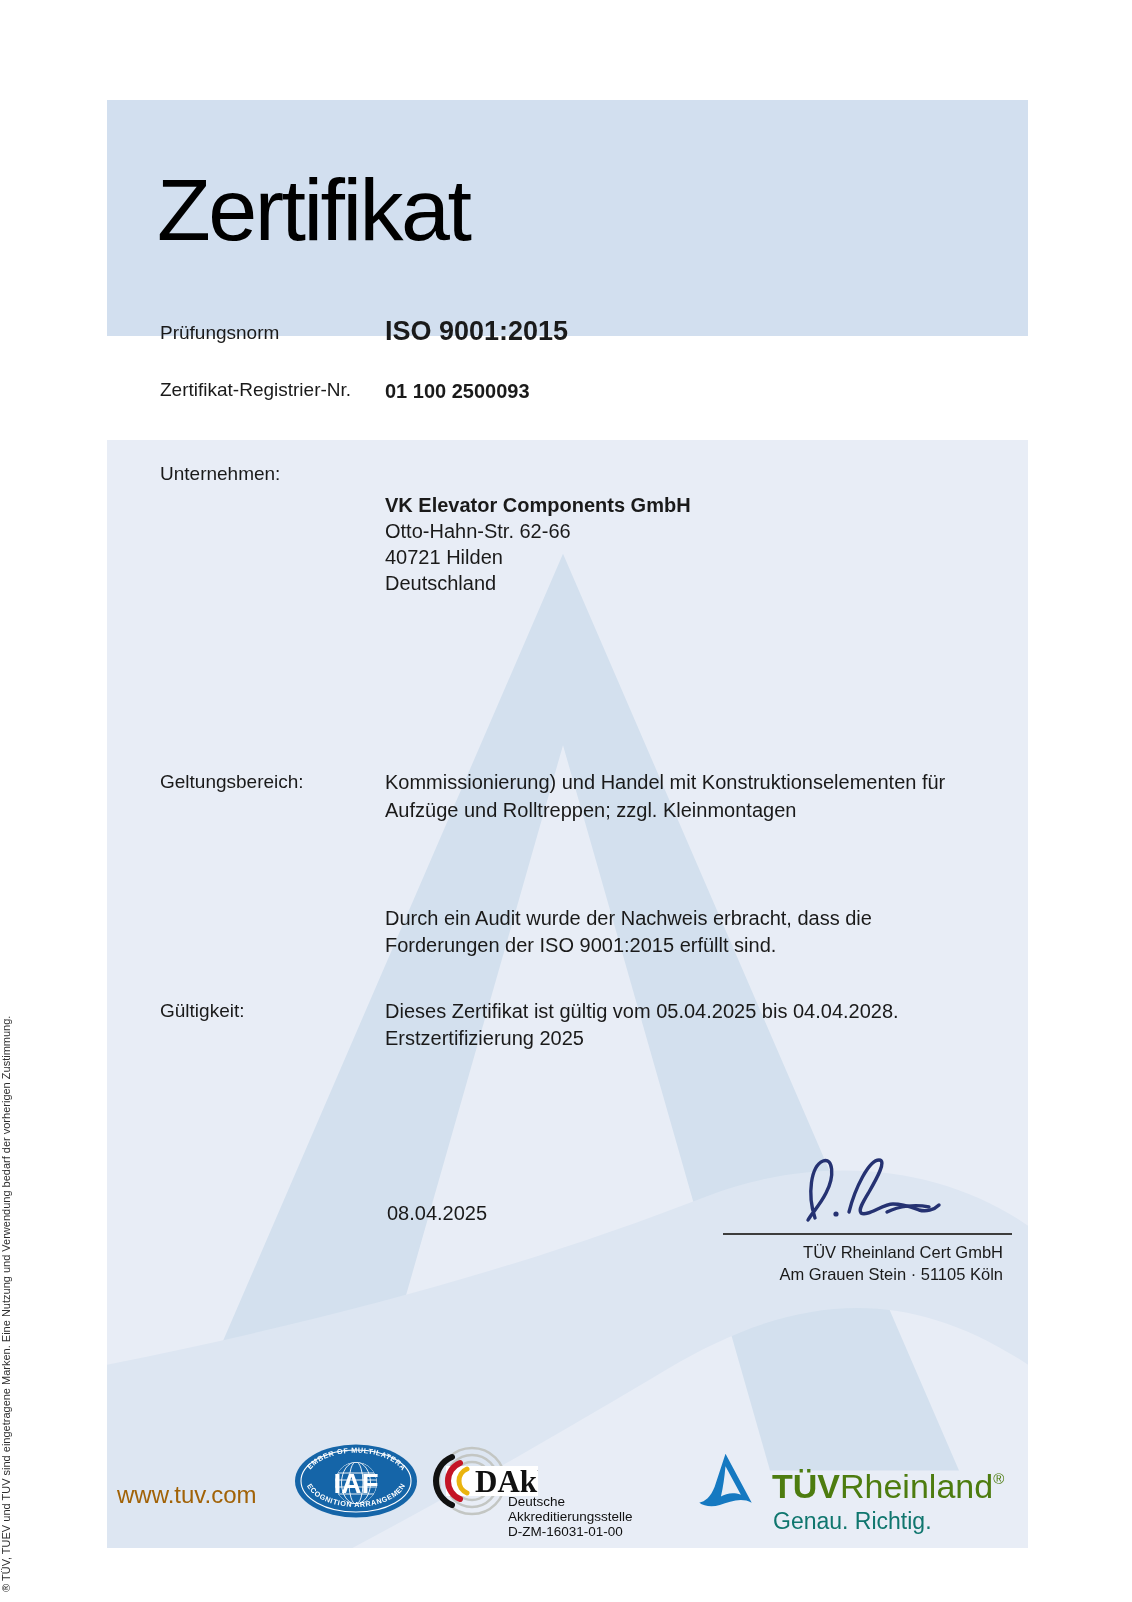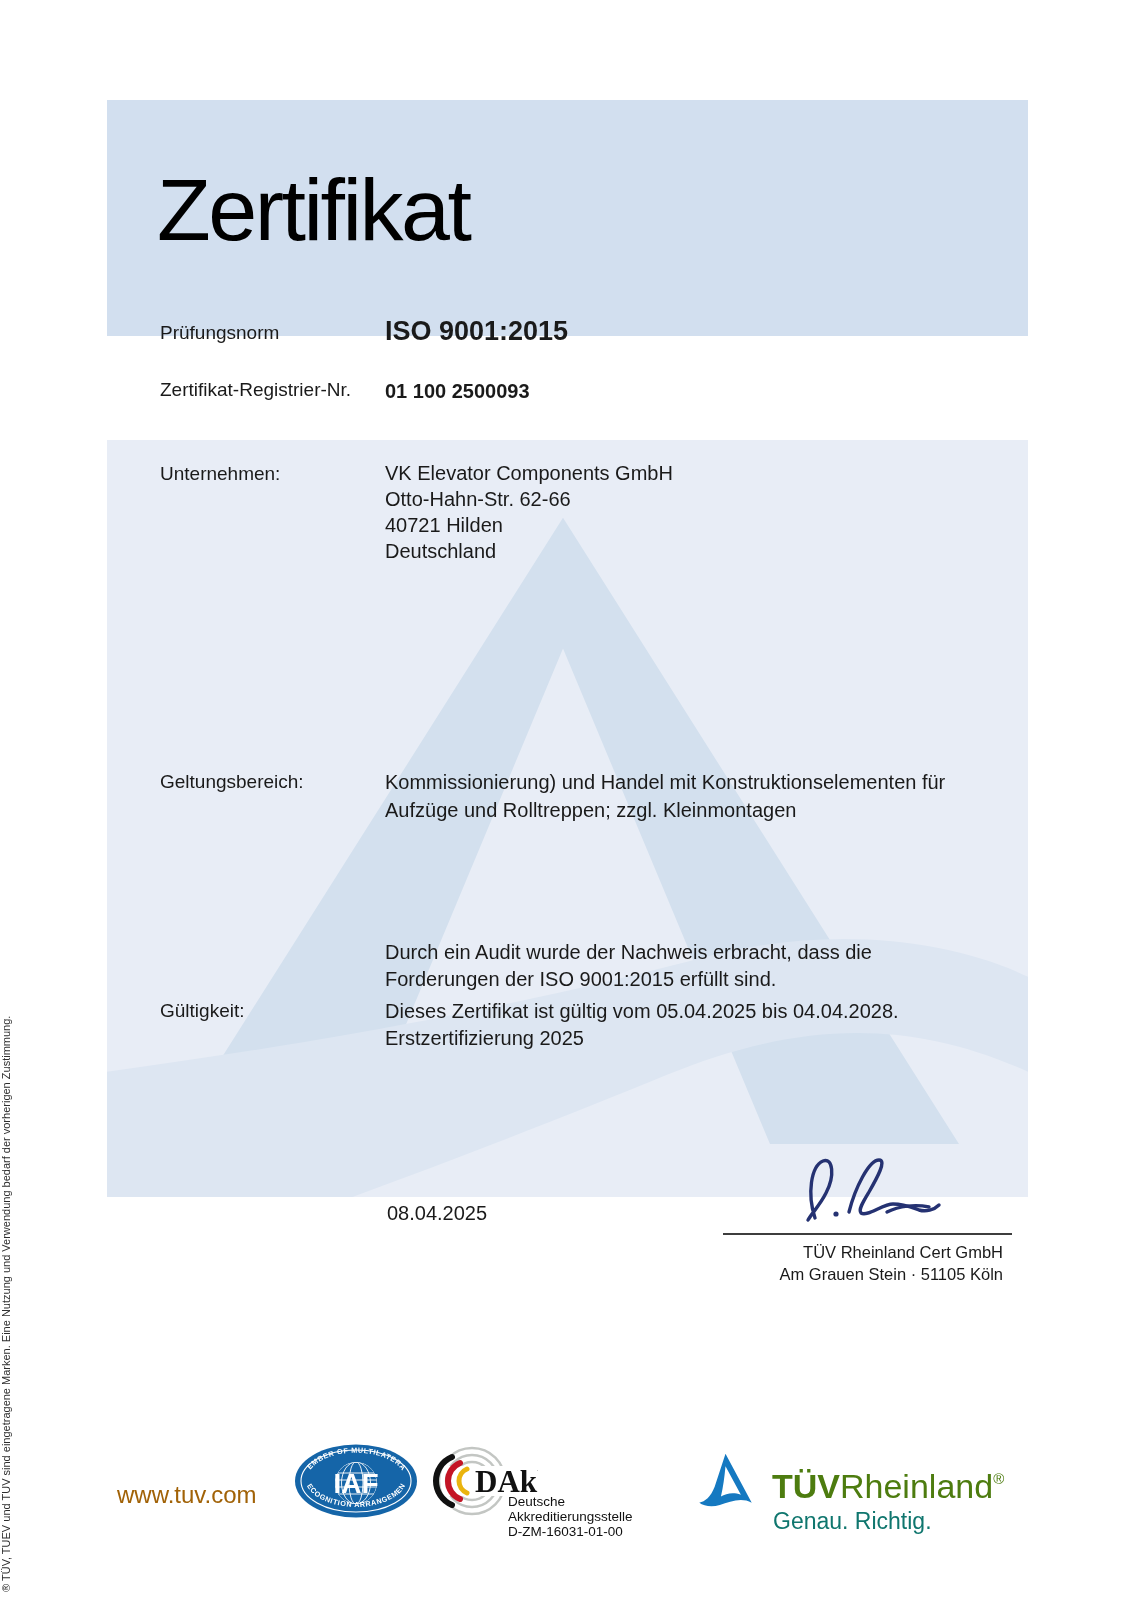--- a/index.html
+++ b/index.html
@@ -2,31 +2,31 @@
 <html><head>
 <meta charset="utf-8">
 <style>
   html,body{margin:0;padding:0;background:#ffffff;}
   .page{
     position:relative;width:1132px;height:1602px;background:#ffffff;overflow:hidden;
     font-family:"Liberation Sans",sans-serif;color:#1a1a1a;
   }
   .panel{position:absolute;left:107px;width:921px;}
   .header-panel{top:100px;height:236px;background:#d2dfef;}
-  .body-panel{top:440px;height:757px;background:#e8edf6;}
+  .body-panel{top:440px;height:1108px;background:#e8edf6;}
   .watermark{position:absolute;inset:0;width:100%;height:100%;}
   .cert-title{
     position:absolute;left:50px;top:66px;font-size:88px;letter-spacing:-2.5px;
     color:#000;line-height:1;white-space:nowrap;
   }
   .label{position:absolute;font-size:19px;color:#1a1a1a;white-space:nowrap;}
   .value-block{position:absolute;font-size:20px;line-height:27px;white-space:nowrap;}
   .norm-value{position:absolute;font-size:27px;font-weight:bold;white-space:nowrap;}
   .reg-value{position:absolute;font-size:20px;font-weight:bold;white-space:nowrap;}
-  .bold-line{font-weight:normal;}
+  .bold-line{font-weight:bold;margin-top:32px;}
   .issue-date{position:absolute;left:280px;top:762px;font-size:20px;}
   .sig-svg{position:absolute;left:688px;top:712px;width:152px;height:80px;}
   .sig-line{position:absolute;left:616px;top:793px;width:289px;height:2px;background:#3d3d3d;}
   .issuer{position:absolute;right:25px;top:801px;text-align:right;font-size:16.5px;line-height:22px;white-space:nowrap;}
   .side-note{
     position:absolute;left:16px;top:1576px;width:650px;height:16px;
     transform:rotate(-90deg);transform-origin:0 100%;
     font-size:11px;color:#2e2e2e;white-space:nowrap;
   }
   .website{position:absolute;left:117px;top:1481px;font-size:24px;color:#a16207;}
@@ -71,21 +71,21 @@
       <div>40721 Hilden</div>
       <div>Deutschland</div>
     </div>
 
     <div class="label" style="left:53px;top:331px;">Geltungsbereich:</div>
     <div class="value-block" style="left:278px;top:329px;line-height:27.5px;">
       <div>Kommissionierung) und Handel mit Konstruktionselementen für</div>
       <div>Aufzüge und Rolltreppen; zzgl. Kleinmontagen</div>
     </div>
 
-    <div class="value-block" style="left:278px;top:499px;line-height:27px;">
+    <div class="value-block" style="left:278px;top:465px;line-height:27px;">
       <div>Durch ein Audit wurde der Nachweis erbracht, dass die</div>
       <div>Forderungen der ISO 9001:2015 erfüllt sind.</div>
     </div>
 
     <div class="label" style="left:53px;top:560px;">Gültigkeit:</div>
     <div class="value-block" style="left:278px;top:558px;line-height:27px;">
       <div>Dieses Zertifikat ist gültig vom 05.04.2025 bis 04.04.2028.</div>
       <div>Erstzertifizierung 2025</div>
     </div>
 

